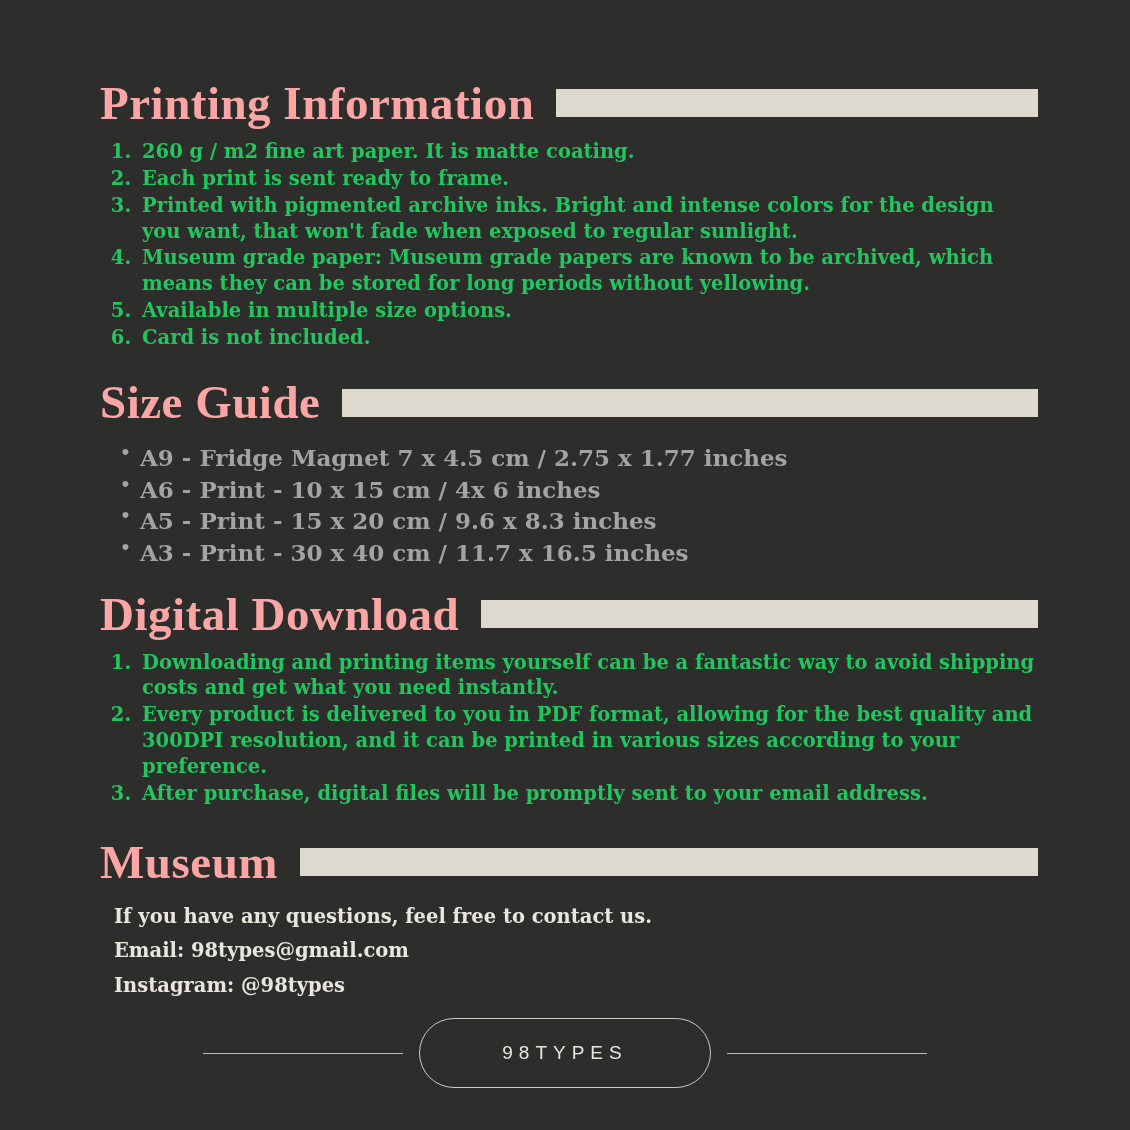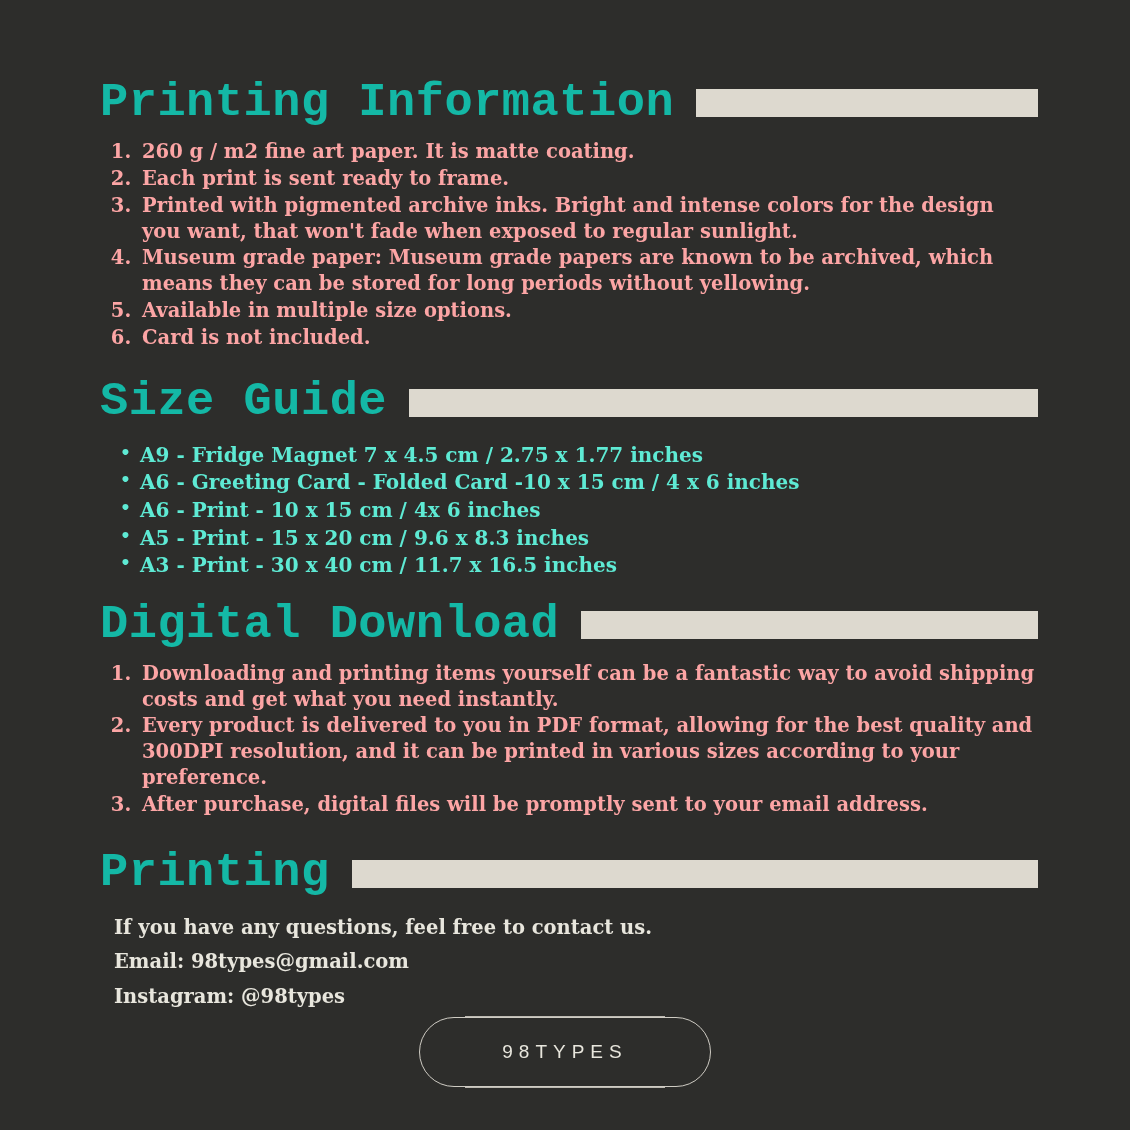--- a/index.html
+++ b/index.html
@@ -23,26 +23,26 @@
   }
 
   
   .section-head {
     display: flex;
     align-items: center;
     width: 100%;
   }
   .section-head h2 {
     margin: 0;
-    font-family: Liberation Mono, monospace;
+    font-family: Liberation Serif, serif;
     font-weight: 700;
     font-size: 47px;
     line-height: 1.08;
     letter-spacing: 0.5px;
-    color: #14b8a6;
+    color: #fca5a5;
     white-space: nowrap;
   }
   .head-bar {
     flex: 1 1 auto;
     height: 28px;
     background: #ddd9cf;
     margin-left: 22px;
   }
 
   
@@ -50,33 +50,33 @@
     margin: 10px 0 0 0;
     padding-left: 38px;
     list-style: decimal;
   }
   ol.num-list > li {
     font-size: 19.5px;
     font-weight: 700;
     line-height: 1.33;
     margin-bottom: 1px;
     padding-left: 4px;
-    color: #fca5a5;
+    color: #22c55e;
   }
   ul.dot-list {
     margin: 14px 0 0 0;
     padding-left: 36px;
     list-style: none;
   }
   ul.dot-list > li {
     position: relative;
-    font-size: 20px;
+    font-size: 23px;
     font-weight: 700;
     line-height: 1.38;
-    color: #5eead4;
+    color: #a3a3a3;
     padding-left: 4px;
   }
   ul.dot-list > li::before {
     content: "•";
     position: absolute;
     left: -16px;
     top: -1px;
     font-size: 17px;
   }
 
@@ -98,21 +98,20 @@
 
   
   .footer {
     position: absolute;
     left: 0;
     right: 0;
     bottom: 42px;
     display: flex;
     align-items: center;
     justify-content: center;
-    flex-direction: column;
   }
   .foot-rule {
     width: 200px;
     height: 1px;
     background: #bdbab2;
   }
   .logo-pill {
     margin: 0 16px;
     width: 290px;
     height: 68px;
@@ -147,42 +146,41 @@
     </ol>
   </div>
 
   <div class="s-size">
     <div class="section-head">
       <h2>Size Guide</h2>
       <div class="head-bar"></div>
     </div>
     <ul class="dot-list">
       <li>A9 - Fridge Magnet 7 x 4.5 cm / 2.75 x 1.77 inches</li>
-      <li>A6 - Greeting Card - Folded Card -10 x 15 cm / 4 x 6 inches</li>
       <li>A6 - Print - 10 x 15 cm / 4x 6 inches</li>
       <li>A5 - Print - 15 x 20 cm / 9.6 x 8.3 inches</li>
       <li>A3 - Print - 30 x 40 cm / 11.7 x 16.5 inches</li>
     </ul>
   </div>
 
   <div class="s-digital">
     <div class="section-head">
       <h2>Digital Download</h2>
       <div class="head-bar"></div>
     </div>
     <ol class="num-list">
       <li>Downloading and printing items yourself can be a fantastic way to avoid shipping costs and get what you need instantly.</li>
       <li>Every product is delivered to you in PDF format, allowing for the best quality and 300DPI resolution, and it can be printed in various sizes according to your preference.</li>
       <li>After purchase, digital files will be promptly sent to your email address.</li>
     </ol>
   </div>
 
   <div class="s-contact">
     <div class="section-head">
-      <h2>Printing</h2>
+      <h2>Museum</h2>
       <div class="head-bar"></div>
     </div>
     <div class="contact-lines">
       <p>If you have any questions, feel free to contact us.</p>
       <p>Email: 98types@gmail.com</p>
       <p>Instagram: @98types</p>
     </div>
   </div>
 
   <div class="footer">

